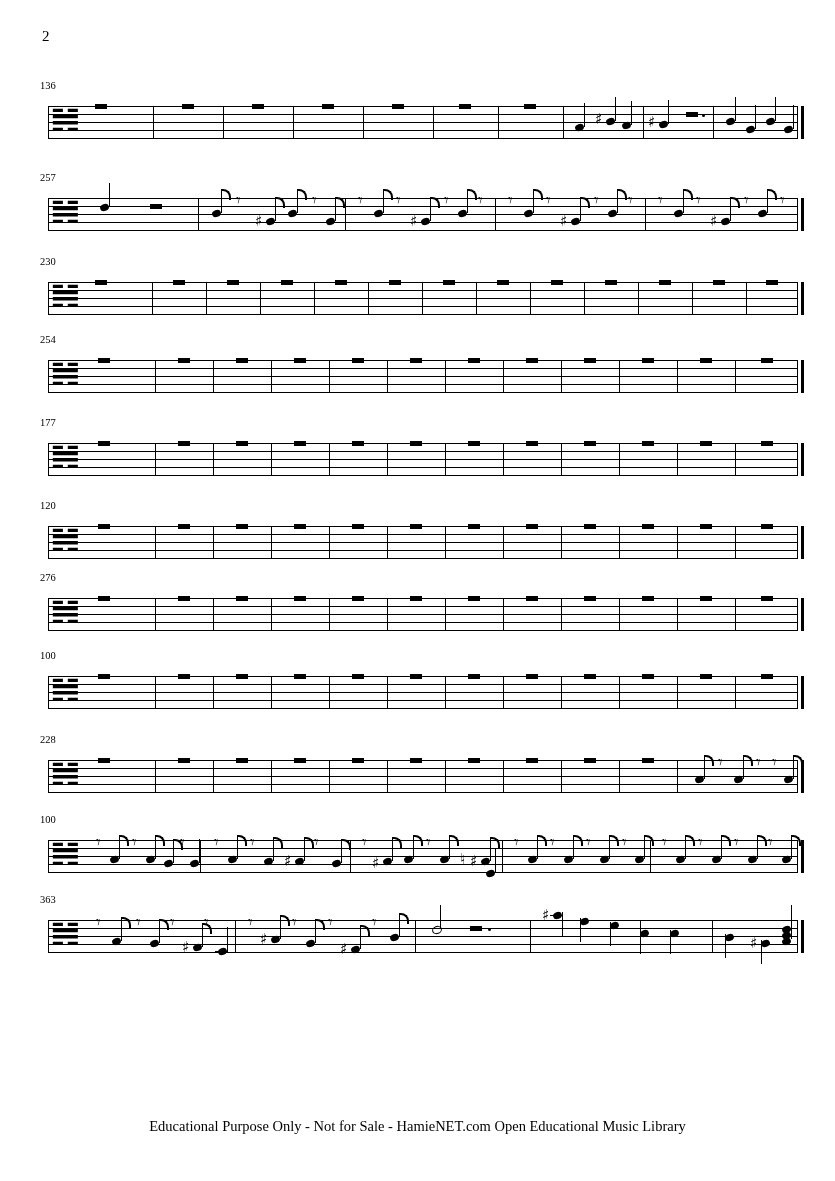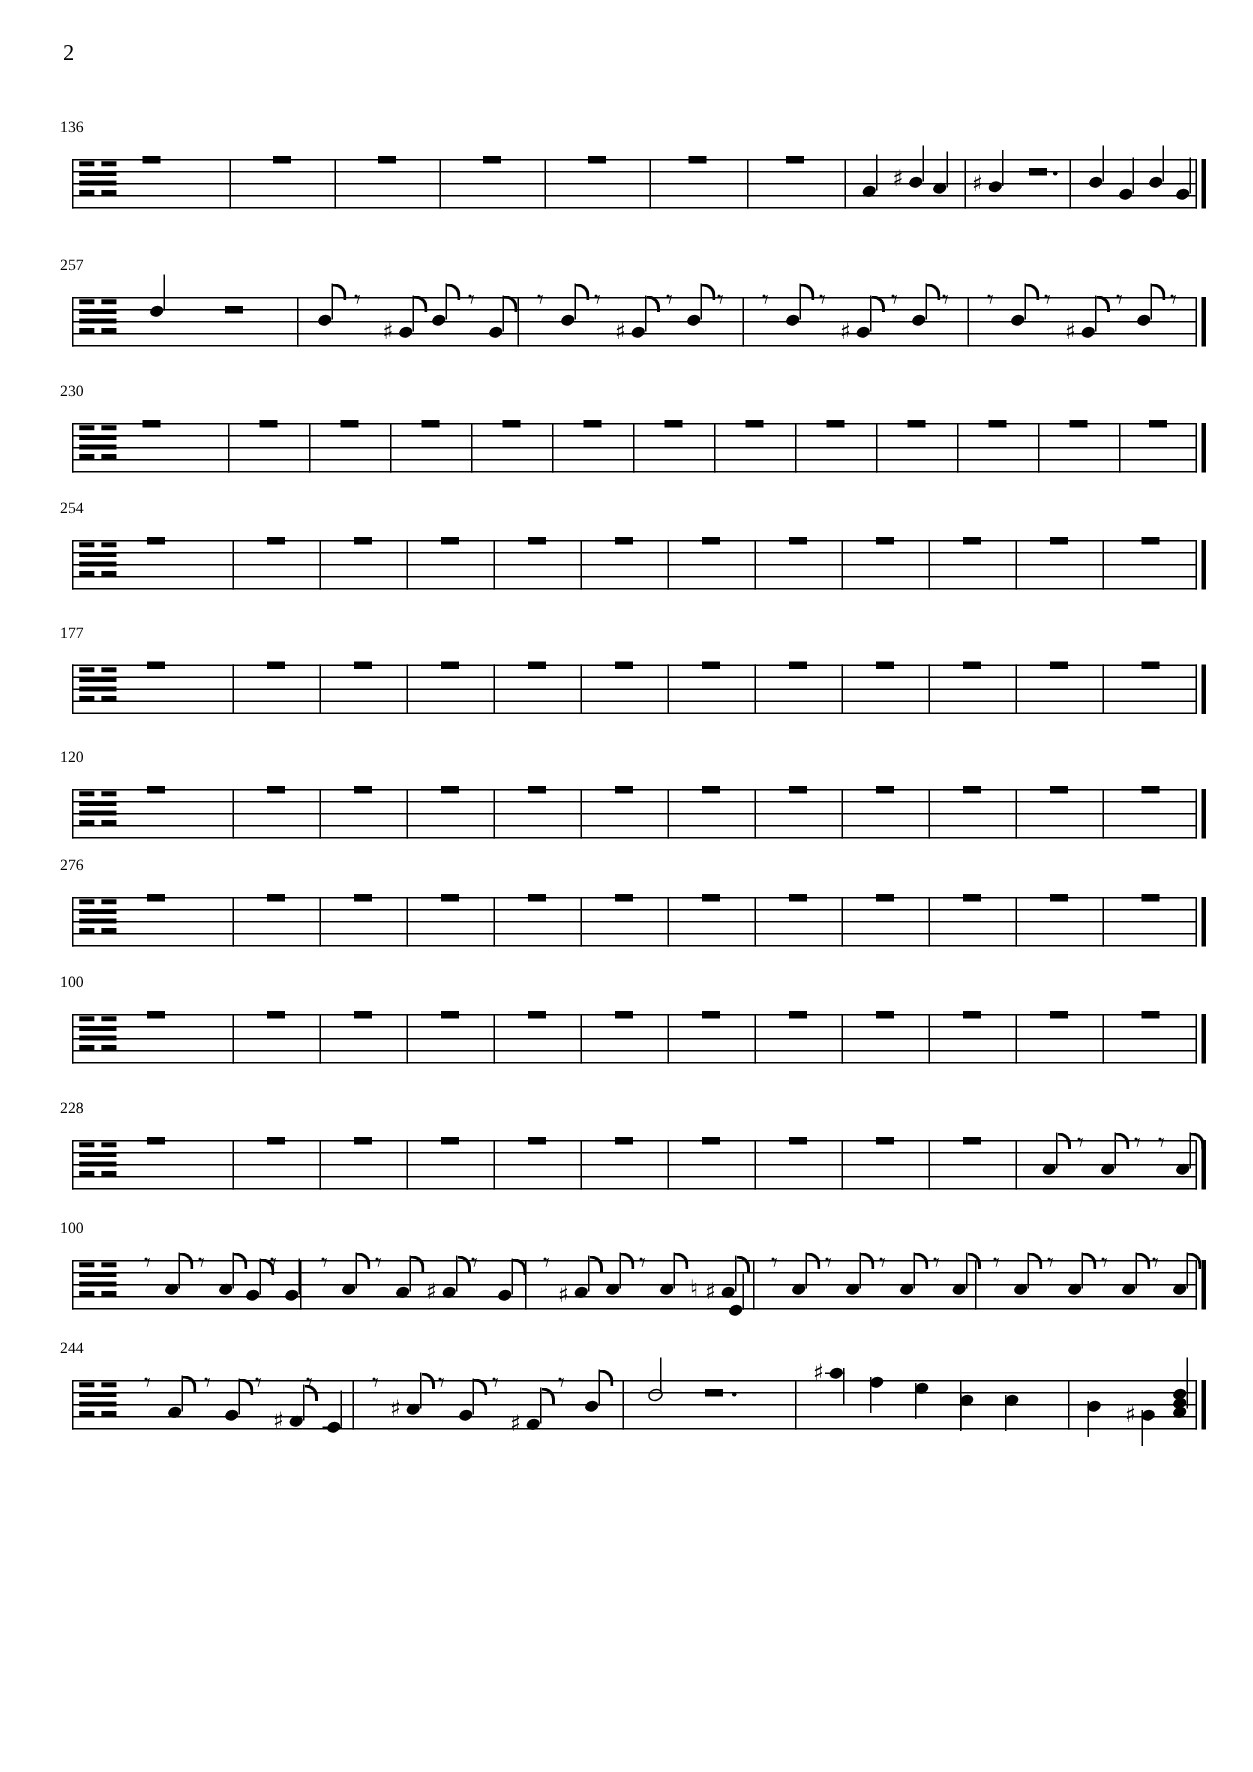--- a/index.html
+++ b/index.html
@@ -693,21 +693,21 @@
     <div class="note" style="left:708px;top:26px"></div>
       <div class="stem" style="left:717px;top:5px"></div>
       <div class="flag" style="left:717px;top:5px"></div>
     <div class="erest" style="left:728px">𝄾</div>
     <div class="note" style="left:742px;top:26px"></div>
       <div class="stem" style="left:751px;top:5px"></div>
       <div class="flag" style="left:751px;top:5px"></div>
   </div>
 
   <div class="system" style="top:910px">
-    <div class="measure-number">244</div>
+    <div class="measure-number">363</div>
     <div class="staff">
       <div class="line l0"></div>
         <div class="line l1"></div>
         <div class="line l2"></div>
         <div class="line l3"></div>
         <div class="line l4"></div>
     </div>
     <div class="clef">𝌢</div>
     <div class="barline" style="left:8px"></div>
     <div class="barline" style="left:195px"></div>
@@ -779,13 +779,14 @@
     <div class="accidental" style="left:710px;top:26px">♯</div>
     <div class="note" style="left:721px;top:30px"></div>
       <div class="stem" style="left:721px;top:30px;height:24px"></div>
 
     <div class="note" style="left:742px;top:16px"></div>
     <div class="note" style="left:742px;top:22px"></div>
     <div class="note" style="left:742px;top:28px"></div>
     <div class="stem" style="left:751px;top:-5px;height:34px"></div>
   </div>
 
+  <div class="footer">Educational Purpose Only - Not for Sale - HamieNET.com Open Educational Music Library</div>
 </div>
 
 </body></html>

